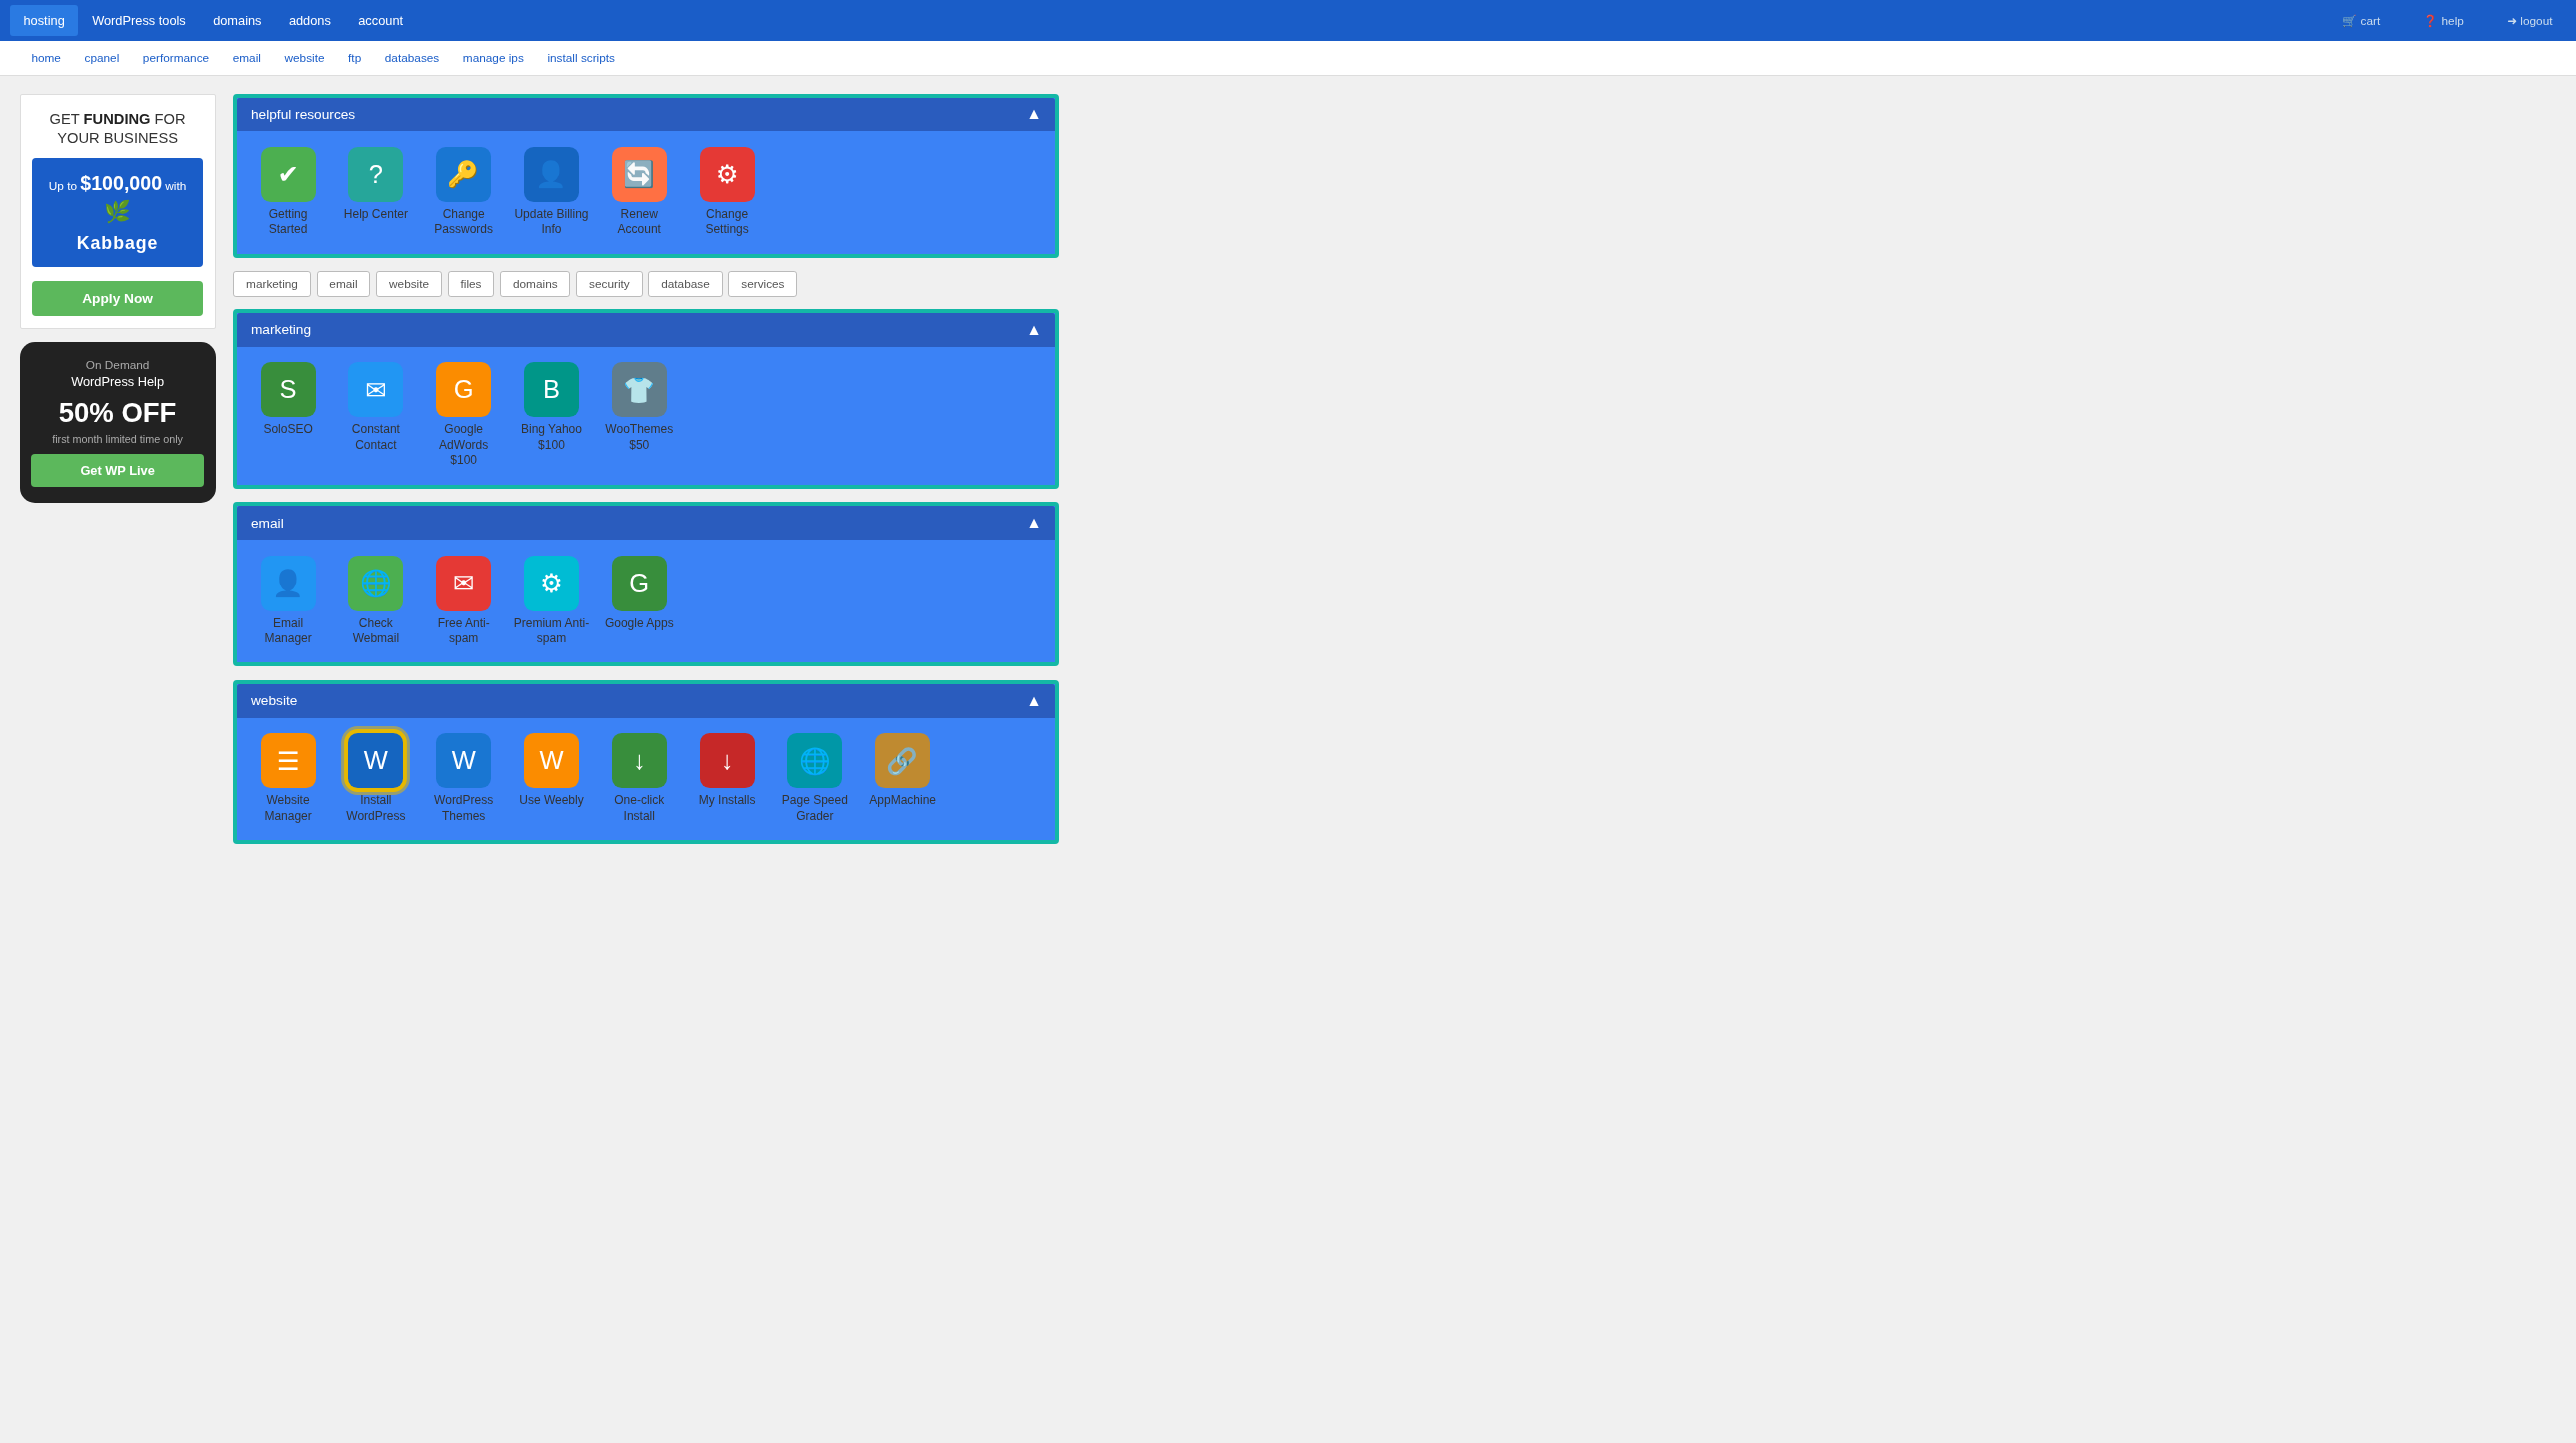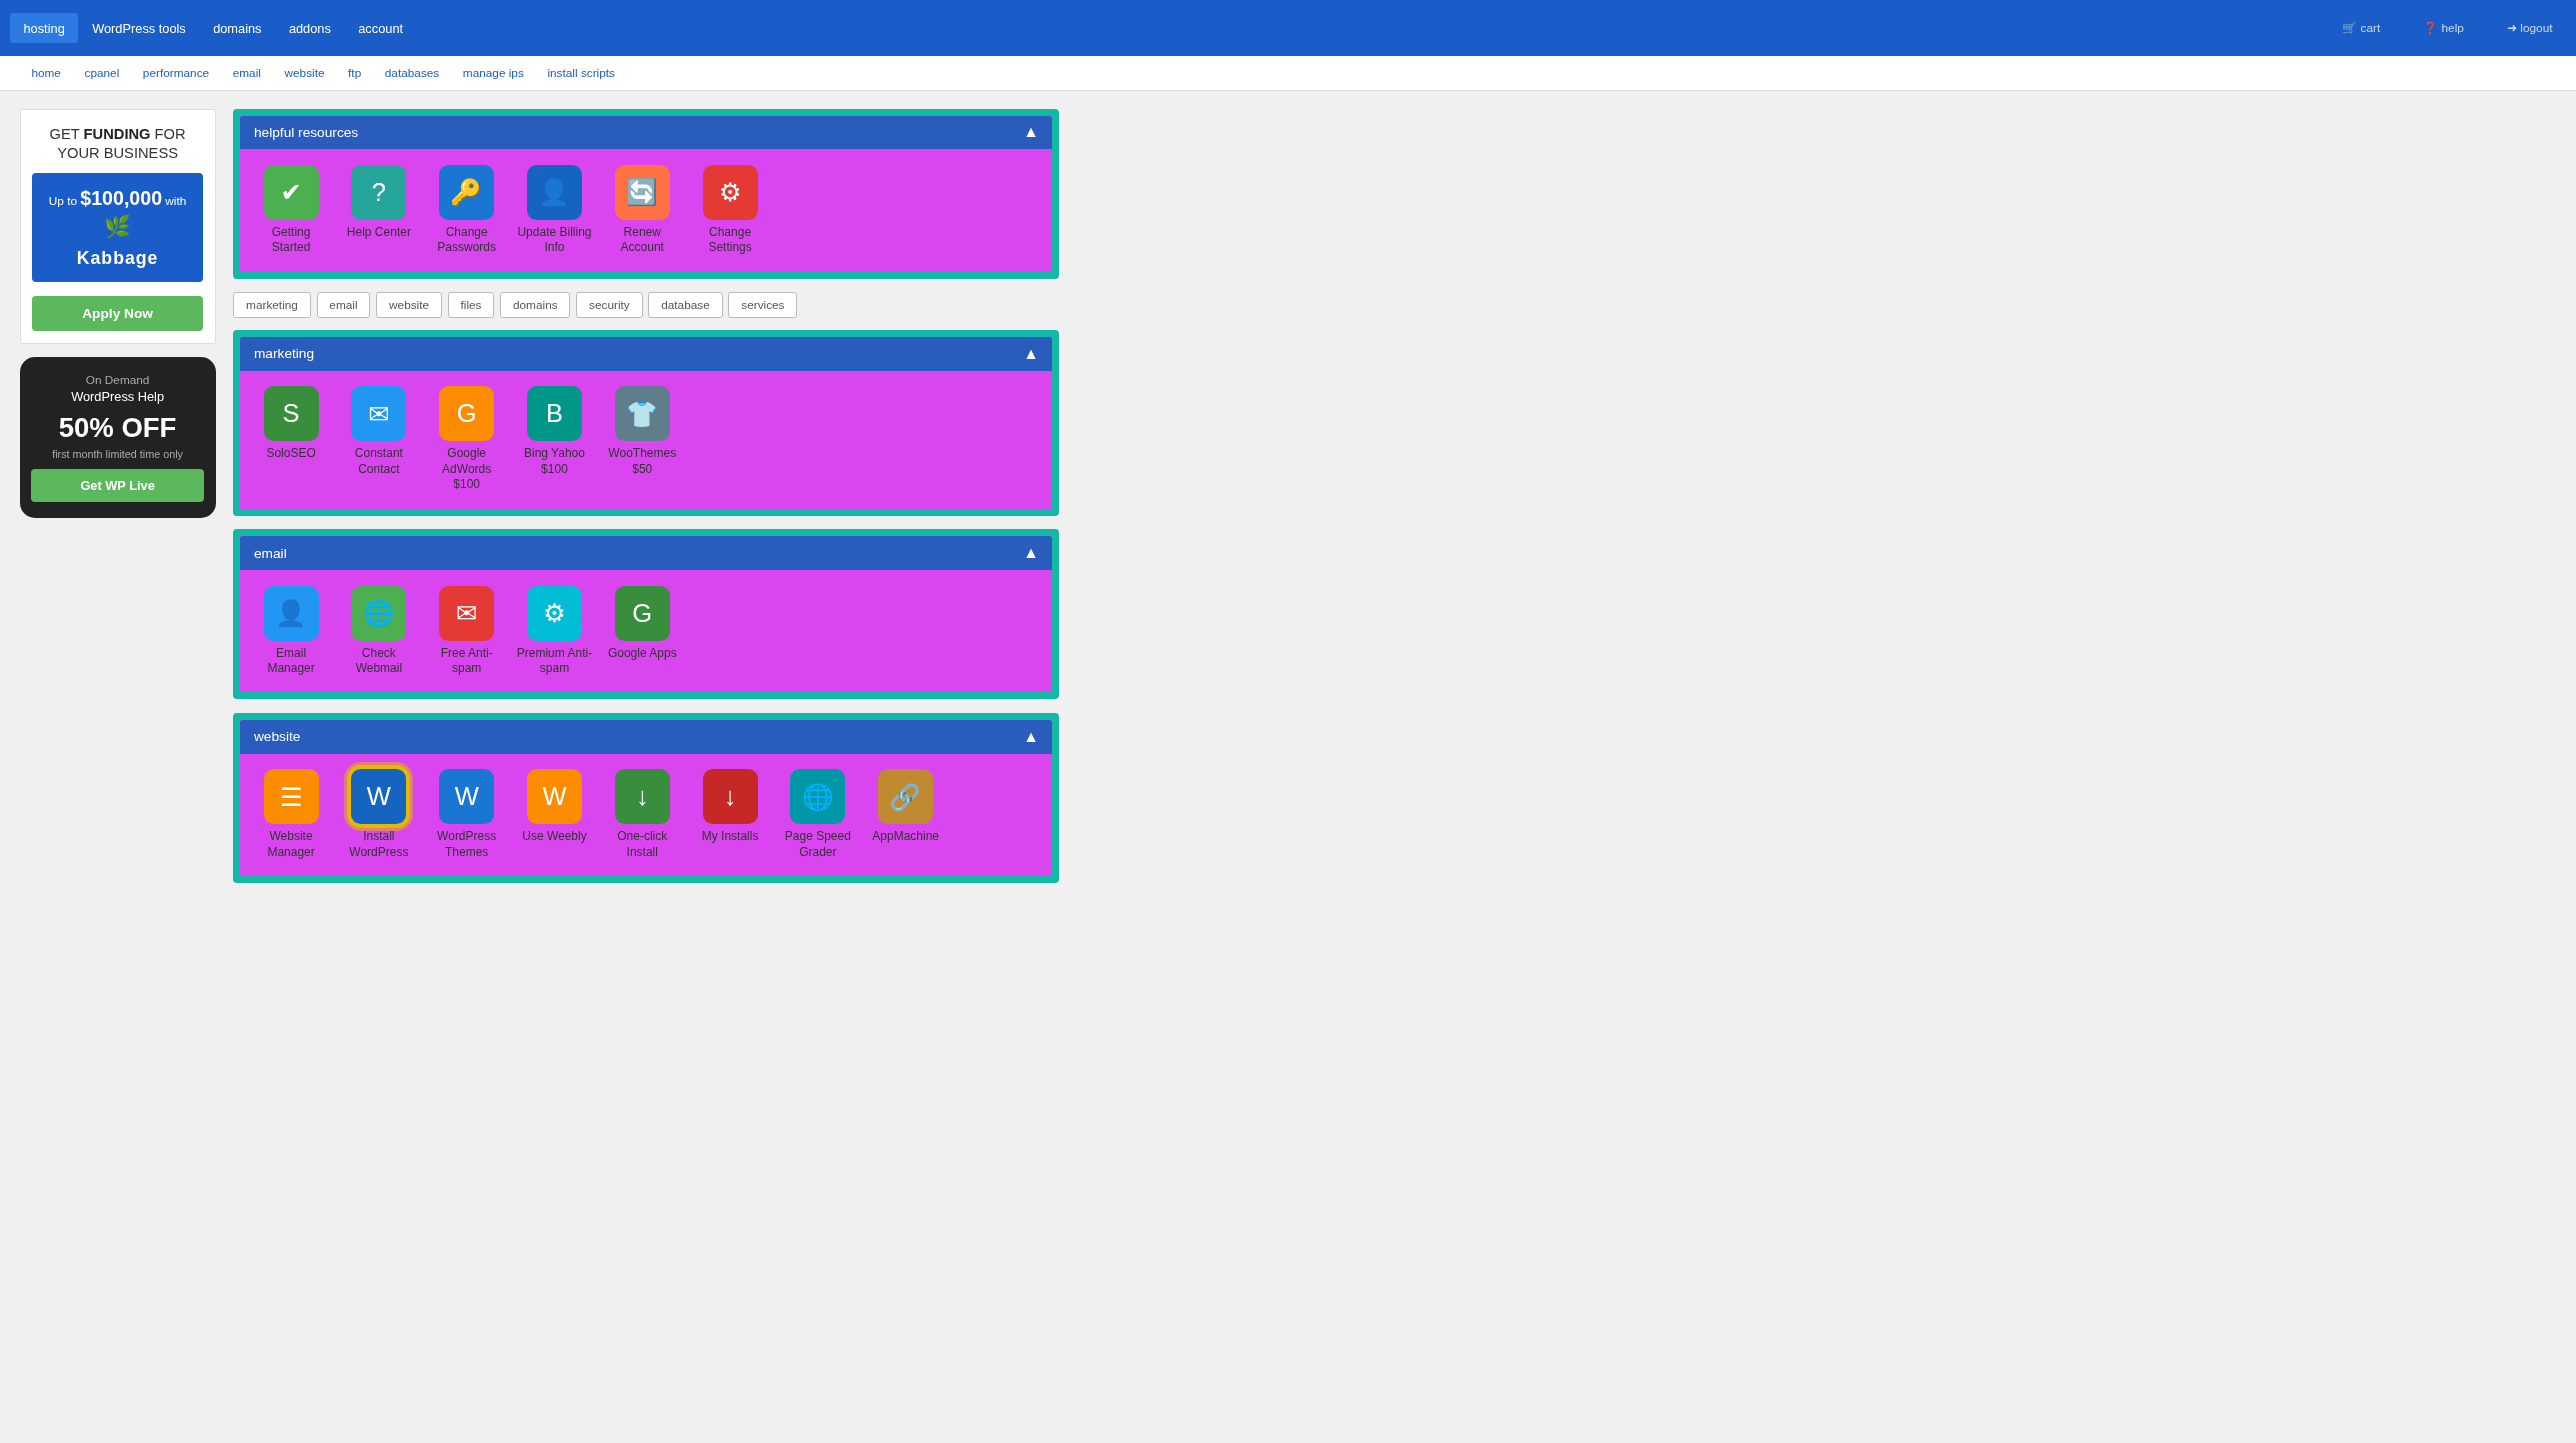--- a/index.html
+++ b/index.html
@@ -4,21 +4,21 @@
   <style>
     * { box-sizing: border-box; margin: 0; padding: 0; }
     body { font-family: Arial, sans-serif; background: #f0f0f0; font-size: 12.8px; }
 
     
     .top-nav {
       background: #1a5dc8;
       display: flex;
       align-items: center;
       padding: 0 9.8px;
-      height: 56px;
+      height: 41px;
     }
     .top-nav a {
       color: #fff;
       text-decoration: none;
       padding: 7.8px 13.7px;
       font-size: 12.8px;
       display: inline-block;
     }
     .top-nav a.active {
       background: #2a7ae2;
@@ -129,22 +129,22 @@
       width: 100%;
     }
 
     
     .content-area {
       flex: 1;
     }
 
     
     .panel {
-      background: #d946ef;
-      border: 7px solid #14b8a6;
+      background: #3b82f6;
+      border: 4px solid #14b8a6;
       border-radius: 3.9px;
       margin-bottom: 13.7px;
     }
     .panel-header {
       background: #2a5cbe;
       color: #fff;
       padding: 7.8px 13.7px;
       border-radius: 2.9px 2.9px 0 0;
       display: flex;
       align-items: center;

